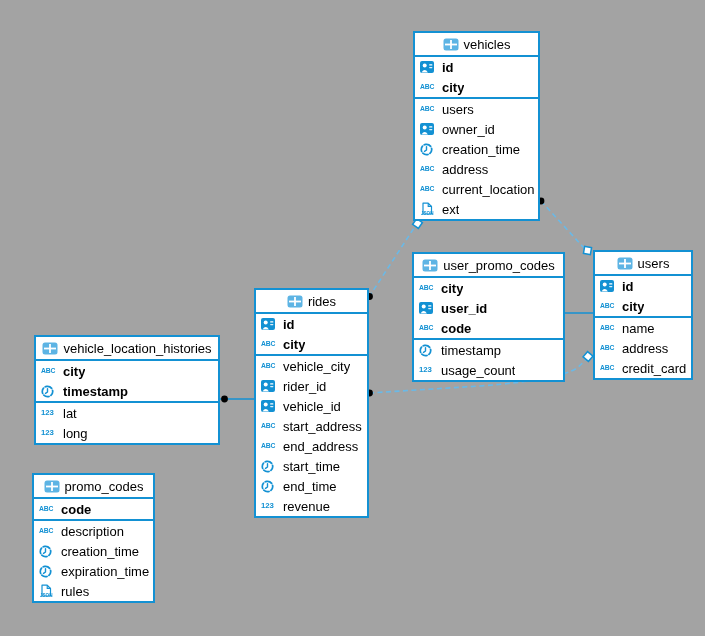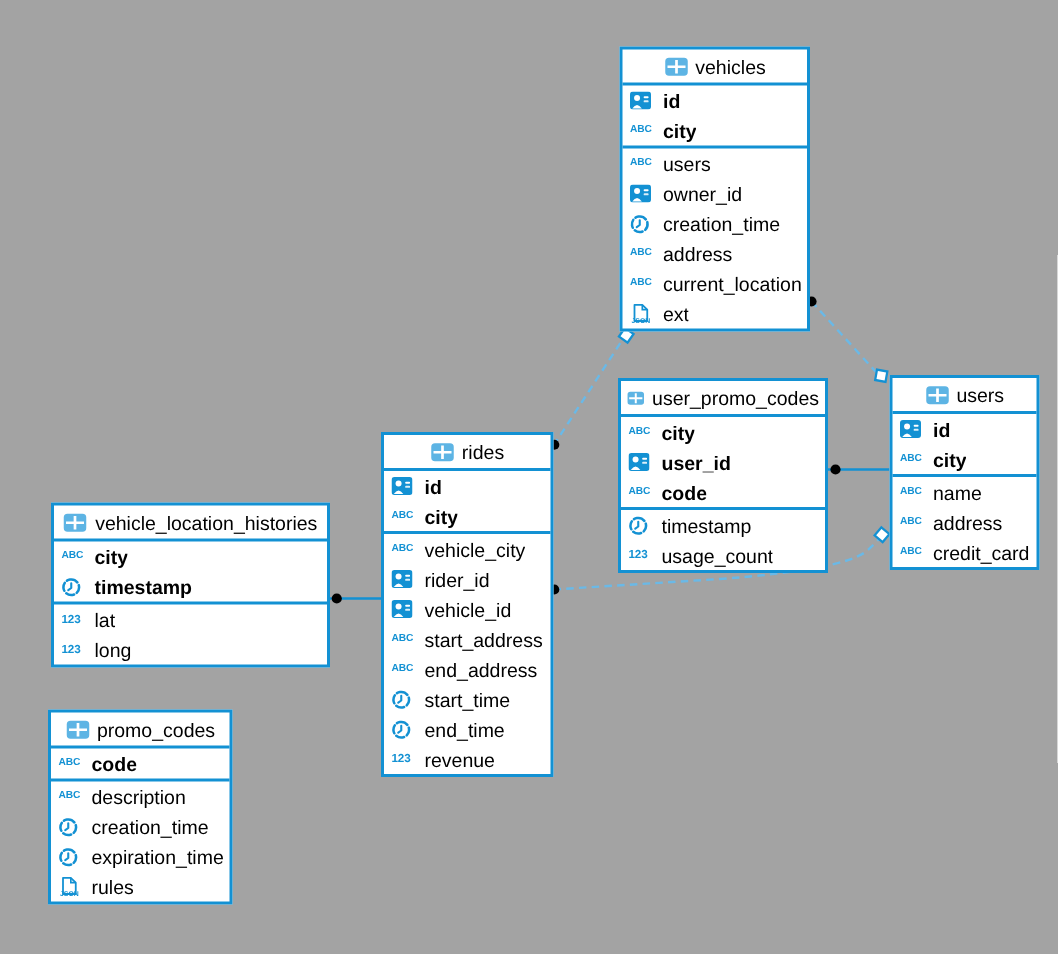--- a/index.html
+++ b/index.html
@@ -124,21 +124,21 @@
           <span class="icon-box">
             <svg width="14" height="14" viewBox="0 0 14 14">
               <path d="M3,1.2 H8.2 L11.5,4.4 V12 H3 Z" fill="#fff" stroke="#1391d3" stroke-width="1.2" stroke-linejoin="round"></path>
               <path d="M8.2,1.2 V4.4 H11.5" fill="none" stroke="#1391d3" stroke-width="1.1"></path>
               <text x="1" y="13.4" font-size="4.6" font-weight="bold" fill="#1391d3" font-family="Liberation Sans, sans-serif">JSON</text>
             </svg>
           </span>
           <span class="col-label">ext</span>
         </div>
       </div>
-      <div class="erd-table" style="left: 412px; top: 252px; width: 140px;">
+      <div class="erd-table" style="left: 412px; top: 252px; width: 153px;">
         <div class="erd-header">
           <svg width="16" height="13" viewBox="0 0 16 13">
             <rect x="0.5" y="0.5" width="15" height="12" rx="2.5" fill="#5db4e4"></rect>
             <g stroke="#ffffff" stroke-width="1.8">
               <line x1="2" y1="6.5" x2="14" y2="6.5"></line>
               <line x1="8" y1="2" x2="8" y2="11"></line>
             </g>
           </svg>
           <span>user_promo_codes</span>
         </div>

